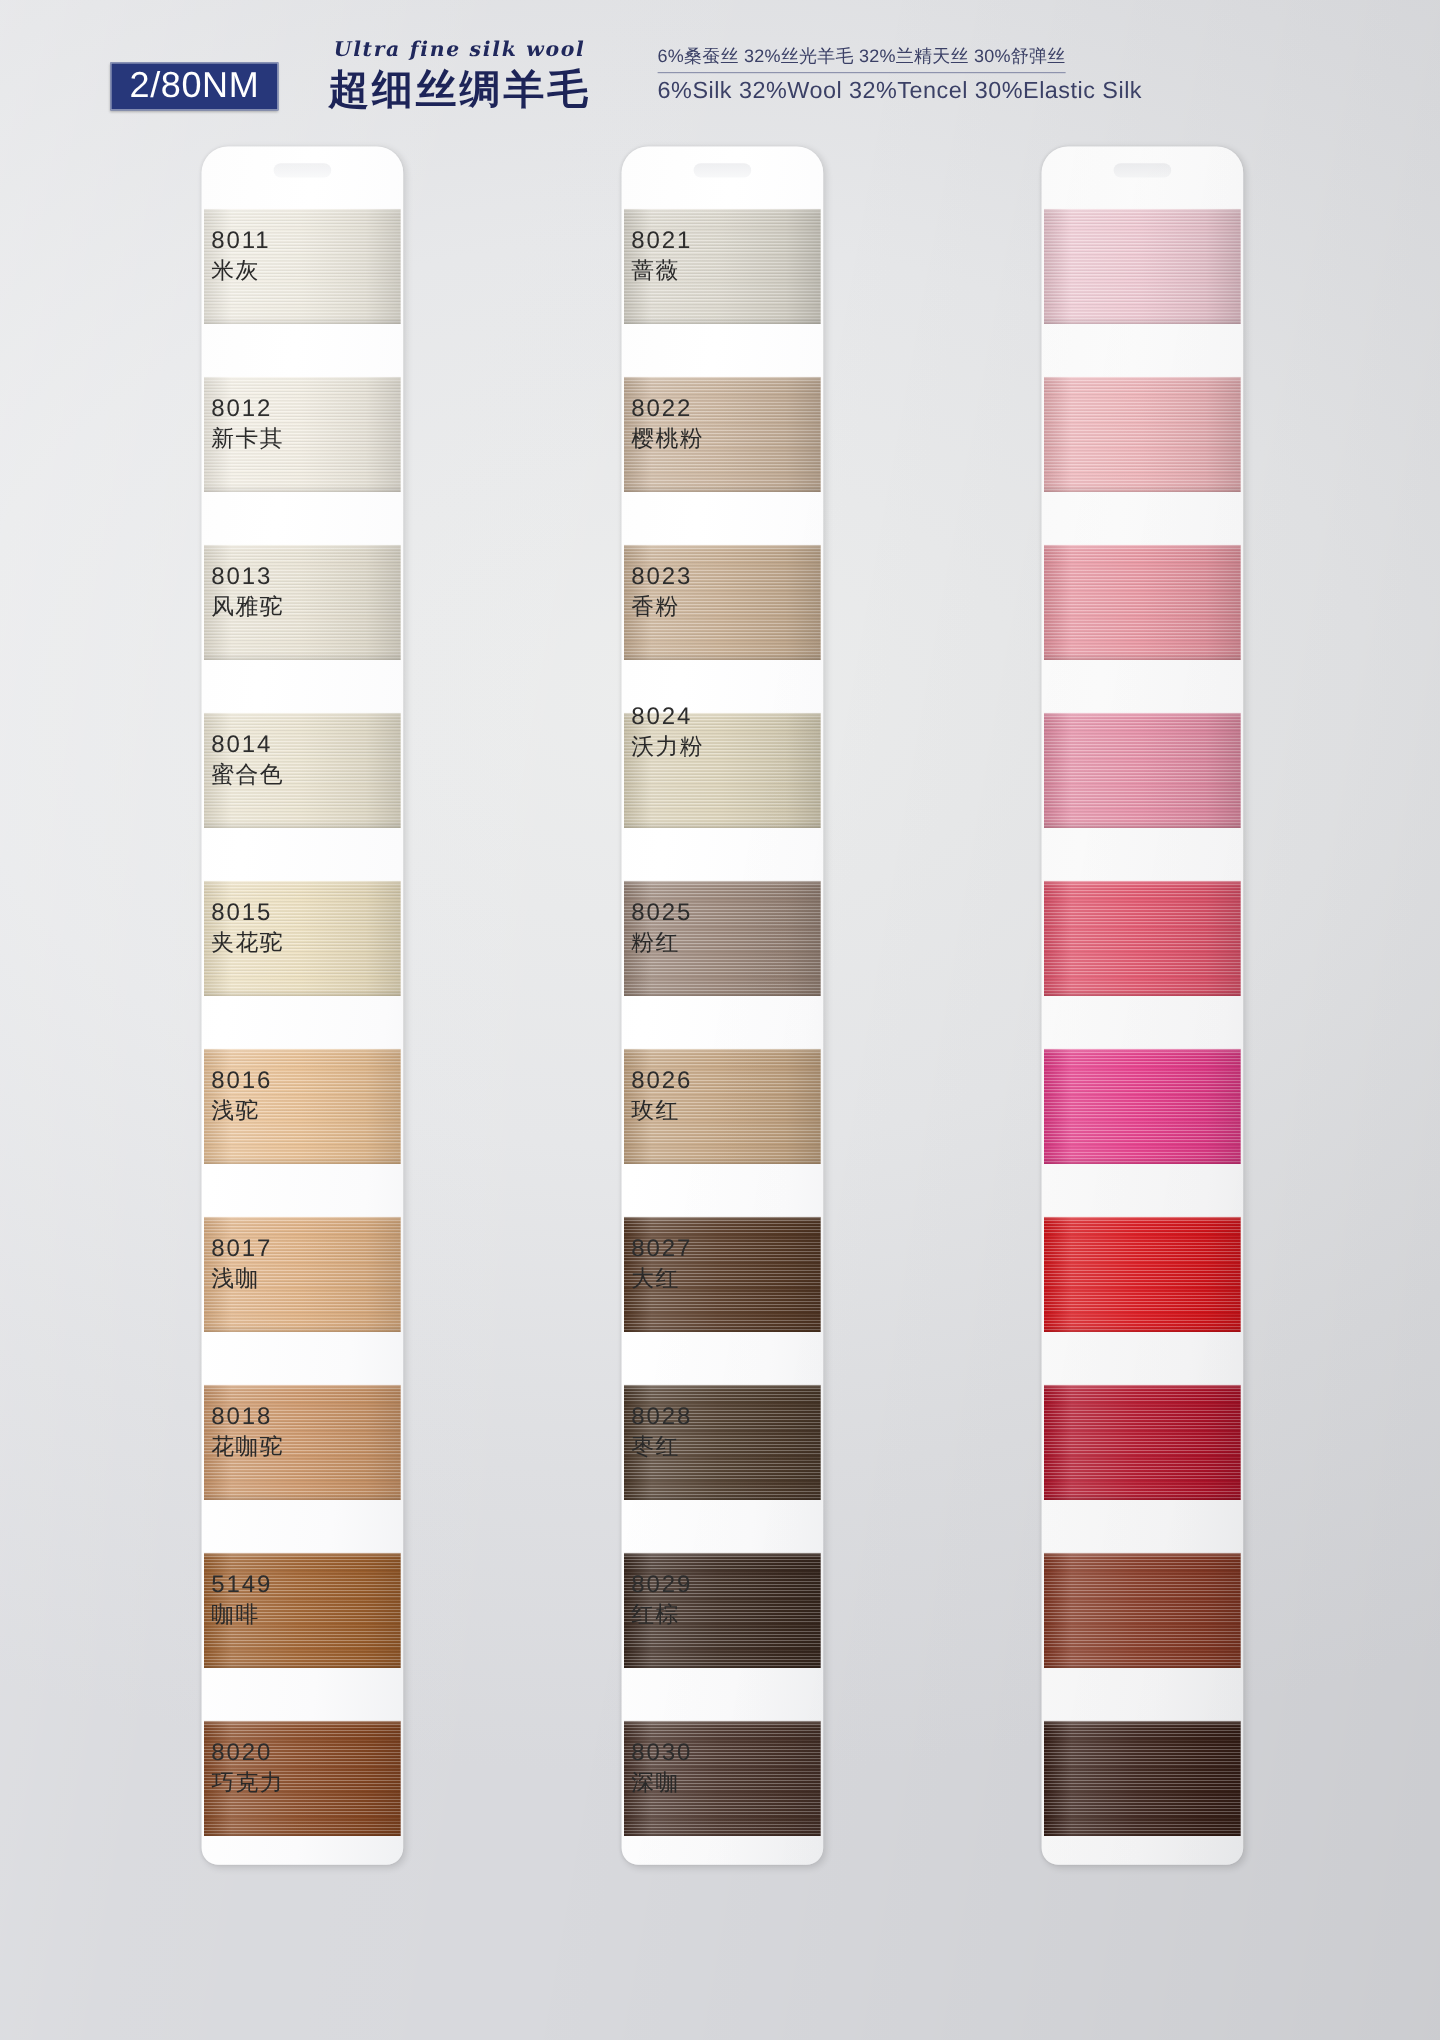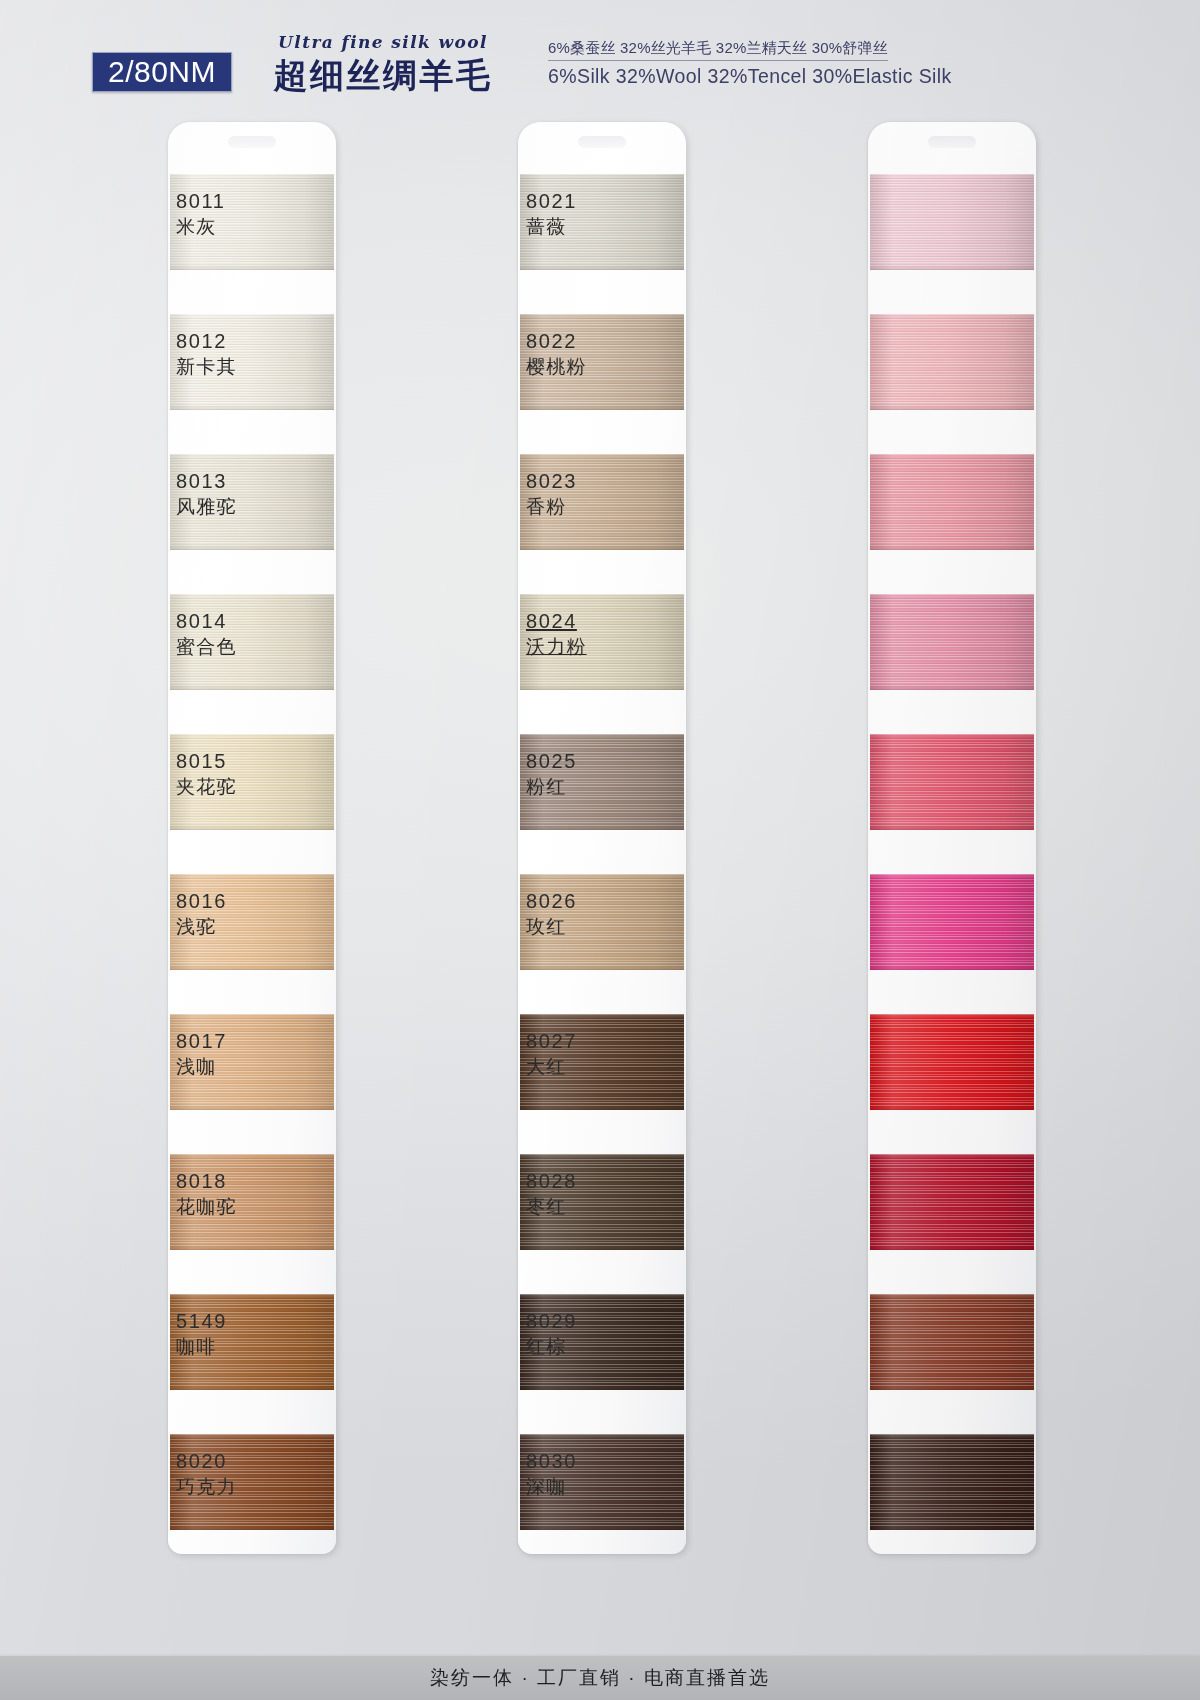--- a/index.html
+++ b/index.html
@@ -457,21 +457,21 @@
         <div class="label" style="top: 348px; left: -342px;">
           <div class="code">8023</div>
           <div class="name">香粉</div>
         </div>
         <div class="swatch" style="top: 472px; height: 96px;">
           <div class="body" style="background: rgb(235, 146, 171);"></div>
           <div class="threads"></div>
           <div class="shade"></div>
           <div class="edge"></div>
         </div>
-        <div class="label" style="top: 488px; left: -342px; text-decoration: underline;">
+        <div class="label" style="top: 464px; left: -342px;">
           <div class="code">8024</div>
           <div class="name">沃力粉</div>
         </div>
         <div class="swatch" style="top: 612px; height: 96px;">
           <div class="body" style="background: rgb(232, 86, 111);"></div>
           <div class="threads"></div>
           <div class="shade"></div>
           <div class="edge"></div>
         </div>
         <div class="label" style="top: 628px; left: -342px;">
@@ -524,17 +524,14 @@
           <div class="shade"></div>
           <div class="edge"></div>
         </div>
         <div class="label" style="top: 1328px; left: -342px;">
           <div class="code">8030</div>
           <div class="name">深咖</div>
         </div>
       </div>
     </div>
 
-  <div id="footer">
-    <span>染纺一体 · 工厂直销 · 电商直播首选</span>
-  </div>
 
 </div>
 
 </body></html>

